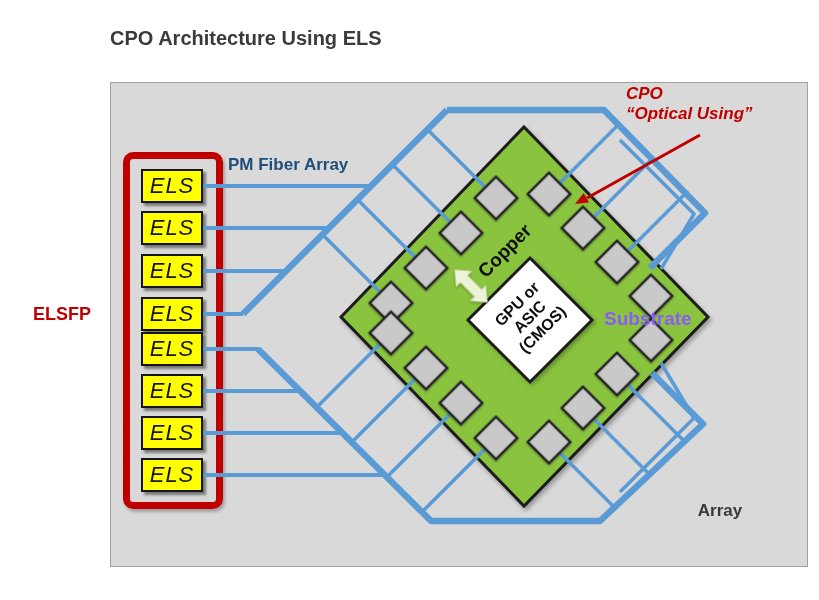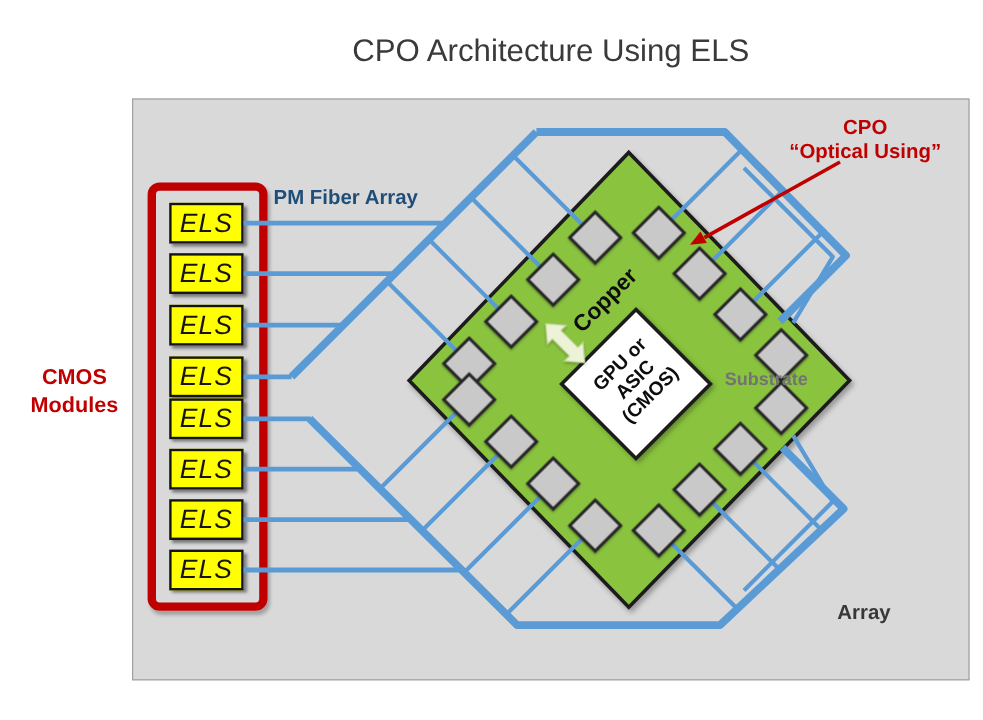--- a/index.html
+++ b/index.html
@@ -16,28 +16,28 @@
   .red-frame{left:123px;top:152px;width:100px;height:357px;border:7px solid var(--accent-red);
              border-radius:10px;box-sizing:border-box;z-index:2;
              box-shadow:2px 3px 3px rgba(0,0,0,.25);}
   .els-box{left:141px;width:62px;height:34px;background:var(--module-yellow);
            border:2.5px solid #141414;box-sizing:border-box;z-index:3;
            display:flex;align-items:center;justify-content:center;
            font-size:22px;letter-spacing:1px;color:#141414;
            box-shadow:2.5px 2.5px 2.5px rgba(0,0,0,.45);font-style:italic;}
   svg.overlay{left:0;top:0;z-index:4;pointer-events:none;}
   .lbl{z-index:5;white-space:nowrap;}
-  .title{left:110px;top:27px;width:698px;text-align:center;font-weight:normal;
-         font-size:26px;color:var(--ink);}
+  .title{left:110px;top:27px;width:698px;text-align:left;font-weight:bold;
+         font-size:20px;color:var(--ink);}
   .pm{left:228px;top:155px;font-weight:bold;font-size:17px;color:var(--label-blue);text-align:center;}
   .elsfp{left:6px;top:303px;width:112px;text-align:center;font-weight:bold;
          font-size:18px;line-height:23px;color:var(--accent-red);}
-  .cpo{left:626px;top:97px;width:190px;text-align:center;font-weight:bold;
-       font-size:17px;line-height:20px;color:var(--accent-red);}
-  .substrate{left:604px;top:308px;font-weight:bold;font-size:15px;color:#737373;}
+  .cpo{left:626px;top:84px;width:190px;text-align:left;font-weight:bold;
+       font-size:17px;line-height:20px;color:var(--accent-red);font-style:italic;}
+  .substrate{left:604px;top:308px;font-weight:bold;font-size:19px;color:#8b5cf6;}
   .host{left:679px;top:498px;width:82px;text-align:center;font-weight:bold;
         font-size:17px;line-height:25px;color:#383838;}
   .copper{left:449px;top:240px;width:112px;text-align:center;font-weight:bold;
           font-size:19px;color:#0d0d0d;transform:rotate(-45deg);}
   .gpu{left:478px;top:290px;width:104px;text-align:center;font-weight:bold;
        font-size:16px;line-height:18px;color:#0d0d0d;transform:rotate(-45deg);}
   
   .diamond{fill:var(--substrate-green);stroke:var(--outline-dark);stroke-width:3;
            filter:drop-shadow(2px 3px 2px rgba(0,0,0,.3));}
   .chip{fill:var(--chip-gray);stroke:#262626;stroke-width:2.5;
@@ -148,22 +148,21 @@
     <polyline class="fiber els-line" points="203,475 384,475"></polyline>
   </g>
 
   <line class="red-arrow" x1="700" y1="135" x2="587" y2="198"></line>
   <polygon class="red-arrow-head" points="575,204 583.7,192.9 589,202.5"></polygon>
 </svg>
 
 <div class="abs lbl title">CPO Architecture Using ELS</div>
 <div class="abs lbl pm">PM Fiber Array</div>
 <div class="abs lbl elsfp">
-  <div>CMOS</div>
-  <div>Modules</div>
+  <div>ELSFP</div>
 </div>
 <div class="abs lbl cpo">
   <div>CPO</div>
   <div>“Optical Using”</div>
 </div>
 <div class="abs lbl copper">Copper</div>
 <div class="abs lbl substrate">Substrate</div>
 <div class="abs lbl host">
   <div>Array</div>
 </div>

